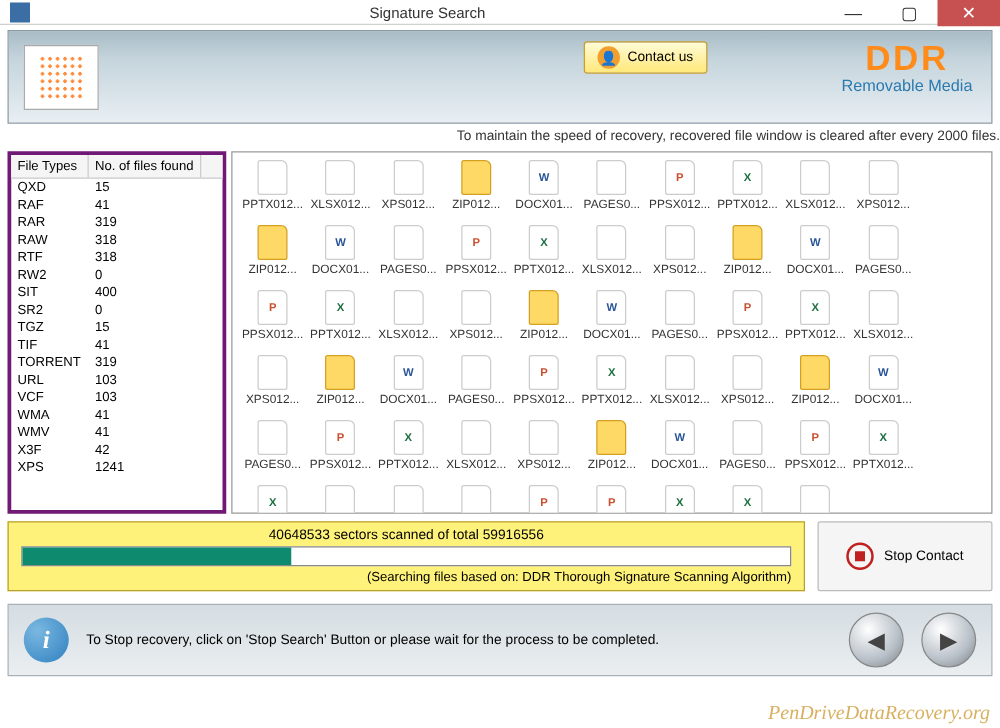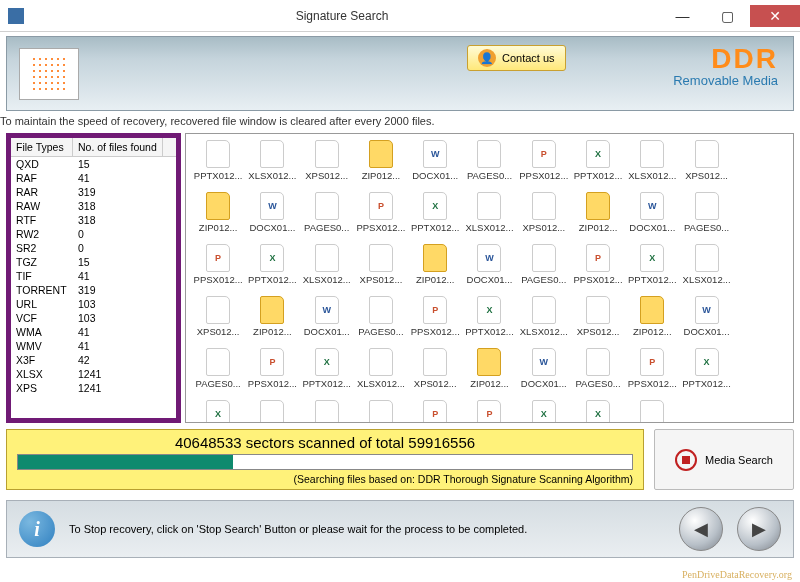--- a/index.html
+++ b/index.html
@@ -1,63 +1,63 @@
 <!DOCTYPE html>
 <html><head>
 <meta charset="utf-8">
 <style>
 *{box-sizing:border-box;margin:0;padding:0;font-family:"Segoe UI",Tahoma,sans-serif;font-size:11px}
 body{background:#fff;width:800px;height:582px;overflow:hidden;position:relative}
-.titlebar{height:32px;background:#fff;display:flex;align-items:center;border-bottom:1px solid #d0d0d0}
+.titlebar{height:20px;background:#fff;display:flex;align-items:center;border-bottom:1px solid #d0d0d0}
 .titlebar-icon{width:16px;height:16px;margin-left:8px;background:#3a6ea5}
 .titlebar-title{flex:1;text-align:center;color:#333;font-size:12px}
 .titlebar-btns{display:flex}
 .tb-btn{width:45px;height:22px;display:flex;align-items:center;justify-content:center;font-size:14px;color:#333}
 .tb-close{background:#c75050;color:#fff;width:50px}
 .header{height:75px;background:linear-gradient(180deg,#a8bcc5 0%,#c5d4dc 30%,#e8eff3 100%);border:1px solid #8a9aa5;margin:4px 6px 0;display:flex;align-items:center;padding:0 12px;position:relative}
 .logo-box{width:60px;height:52px;background:#fff;border:1px solid #aaa;display:flex;align-items:center;justify-content:center}
 .logo-grid{width:36px;height:36px;background:radial-gradient(circle,#ff8c3a 30%,transparent 30%);background-size:6px 6px}
 .contact-btn{position:absolute;left:460px;top:8px;background:linear-gradient(180deg,#fffbd6,#ffe87a);border:1px solid #c9a030;border-radius:3px;padding:3px 10px;display:flex;align-items:center;gap:6px;font-weight:500}
 .contact-icon{width:18px;height:18px;background:#f0a030;border-radius:50%;display:flex;align-items:center;justify-content:center;font-size:11px}
-.ddr-logo{position:absolute;right:15px;top:6px;text-align:right}
+.ddr-logo{position:absolute;right:15px;top:6px;text-align:center}
 .ddr-text{font-size:28px;font-weight:bold;color:#ff8c1a;letter-spacing:2px;font-family:Arial}
 .ddr-sub{color:#2a7ab0;font-size:13px;font-weight:500;margin-top:-2px}
-.info-bar{text-align:left;padding:4px 0 6px;font-size:11px;color:#333}
+.info-bar{text-align:right;padding:4px 0 6px;font-size:11px;color:#333}
 .main{display:flex;margin:0 6px;gap:4px;height:290px}
-.left-panel{width:175px;border:5px solid #701a75;background:#fff;display:flex;flex-direction:column}
+.left-panel{width:175px;border:3px solid #701a75;background:#fff;display:flex;flex-direction:column}
 .lp-head{display:flex;border-bottom:1px solid #ccc;background:#f5f5f5}
 .lp-h{padding:3px 5px;border-right:1px solid #ccc;font-size:10.5px}
 .lp-h1{width:62px}
 .lp-body{flex:1;overflow-y:auto}
 .lp-row{display:flex;padding:1px 0}
 .lp-c1{width:67px;padding-left:5px;font-size:10.5px}
 .lp-c2{font-size:10.5px}
 .right-panel{flex:1;border:1px solid #999;background:#fff;padding:6px;overflow:hidden}
 .icon-grid{display:grid;grid-template-columns:repeat(11,1fr);gap:4px 2px}
 .file-item{display:flex;flex-direction:column;align-items:center;height:48px}
 .file-icon{width:24px;height:28px;background:#fff;border:1px solid #ccc;border-radius:2px 5px 2px 2px;position:relative;display:flex;align-items:center;justify-content:center;font-size:9px;margin-bottom:2px}
 .fi-zip{background:#ffd966;border-color:#d4a020}
 .fi-doc::after{content:"W";color:#2a5599;font-weight:bold}
 .fi-xls::after{content:"X";color:#1e7040;font-weight:bold}
 .fi-ppt::after{content:"P";color:#c94f2e;font-weight:bold}
 .file-label{font-size:9.5px;color:#333;white-space:nowrap;overflow:hidden;max-width:52px}
 .progress-area{margin:6px 6px 0;display:flex;gap:10px;align-items:stretch}
 .prog-box{flex:1;background:#fff27a;border:1px solid #b8a030;padding:4px 10px}
-.prog-text{text-align:center;font-size:15px}
+.prog-text{text-align:center;font-size:11px}
 .prog-bar{height:16px;background:#fff;border:1px solid #888;margin:3px 0;position:relative}
 .prog-fill{height:100%;background:#0e8a6e;width:35%}
 .prog-sub{text-align:right;font-size:10.5px}
 .stop-btn{width:140px;border:1px solid #bbb;background:#f5f5f5;display:flex;align-items:center;justify-content:center;gap:8px;border-radius:2px}
 .stop-icon{width:22px;height:22px;border:2px solid #c02020;border-radius:50%;display:flex;align-items:center;justify-content:center}
 .stop-sq{width:8px;height:8px;background:#c02020}
 .footer{margin:10px 6px 0;height:58px;background:linear-gradient(180deg,#d5dde2,#eaeef1);border:1px solid #a8b0b8;display:flex;align-items:center;padding:0 12px;gap:14px}
 .info-icon{width:36px;height:36px;border-radius:50%;background:radial-gradient(circle at 30% 30%,#7ab8e0,#3080c0);display:flex;align-items:center;justify-content:center;color:#fff;font-size:20px;font-weight:bold;font-style:italic;font-family:Georgia}
 .footer-text{flex:1;font-size:11px}
 .nav-btn{width:44px;height:44px;border-radius:50%;background:radial-gradient(circle at 35% 30%,#fff,#b8c0c8 60%,#7a8088);border:1px solid #888;display:flex;align-items:center;justify-content:center;font-size:18px;color:#444}
-.watermark{position:absolute;bottom:2px;right:8px;font-size:10px;color:#d8b060;font-family:Georgia}
+.watermark{position:absolute;bottom:2px;right:8px;font-size:16px;color:#d8b060;font-style:italic;font-family:Georgia}
 ::-webkit-scrollbar{width:16px}
 ::-webkit-scrollbar-track{background:#f0f0f0}
 ::-webkit-scrollbar-thumb{background:#c0c0c0;border:1px solid #999}
 </style>
 </head>
 <body>
 
 <div class="titlebar">
   <div class="titlebar-icon"></div>
   <div class="titlebar-title">Signature Search</div>
@@ -109,20 +109,24 @@
         </div>
         <div class="lp-row">
           <div class="lp-c1">RTF</div>
           <div class="lp-c2">318</div>
         </div>
         <div class="lp-row">
           <div class="lp-c1">RW2</div>
           <div class="lp-c2">0</div>
         </div>
         <div class="lp-row">
+          <div class="lp-c1">SIT</div>
+          <div class="lp-c2">400</div>
+        </div>
+        <div class="lp-row">
           <div class="lp-c1">SR2</div>
           <div class="lp-c2">0</div>
         </div>
         <div class="lp-row">
           <div class="lp-c1">TGZ</div>
           <div class="lp-c2">15</div>
         </div>
         <div class="lp-row">
           <div class="lp-c1">TIF</div>
           <div class="lp-c2">41</div>
@@ -143,24 +147,20 @@
           <div class="lp-c1">WMA</div>
           <div class="lp-c2">41</div>
         </div>
         <div class="lp-row">
           <div class="lp-c1">WMV</div>
           <div class="lp-c2">41</div>
         </div>
         <div class="lp-row">
           <div class="lp-c1">X3F</div>
           <div class="lp-c2">42</div>
-        </div>
-        <div class="lp-row">
-          <div class="lp-c1">XLSX</div>
-          <div class="lp-c2">1241</div>
         </div>
         <div class="lp-row">
           <div class="lp-c1">XPS</div>
           <div class="lp-c2">1241</div>
         </div>
       </div>
   </div>
   <div class="right-panel">
     <div class="icon-grid" id="icon-grid">
         <div class="file-item">
@@ -406,21 +406,21 @@
     <div class="prog-text">40648533 sectors scanned of total 59916556</div>
     <div class="prog-bar">
         <div class="prog-fill"></div>
       </div>
     <div class="prog-sub">(Searching files based on:  DDR Thorough Signature Scanning Algorithm)</div>
   </div>
   <div class="stop-btn">
     <div class="stop-icon">
         <div class="stop-sq"></div>
       </div>
-    <span>Media Search</span>
+    <span>Stop Contact</span>
   </div>
 </div>
 
 <div class="footer">
   <div class="info-icon">i</div>
   <div class="footer-text">To Stop recovery, click on 'Stop Search' Button or please wait for the process to be completed.</div>
   <div class="nav-btn">◀</div>
   <div class="nav-btn">▶</div>
 </div>
 

